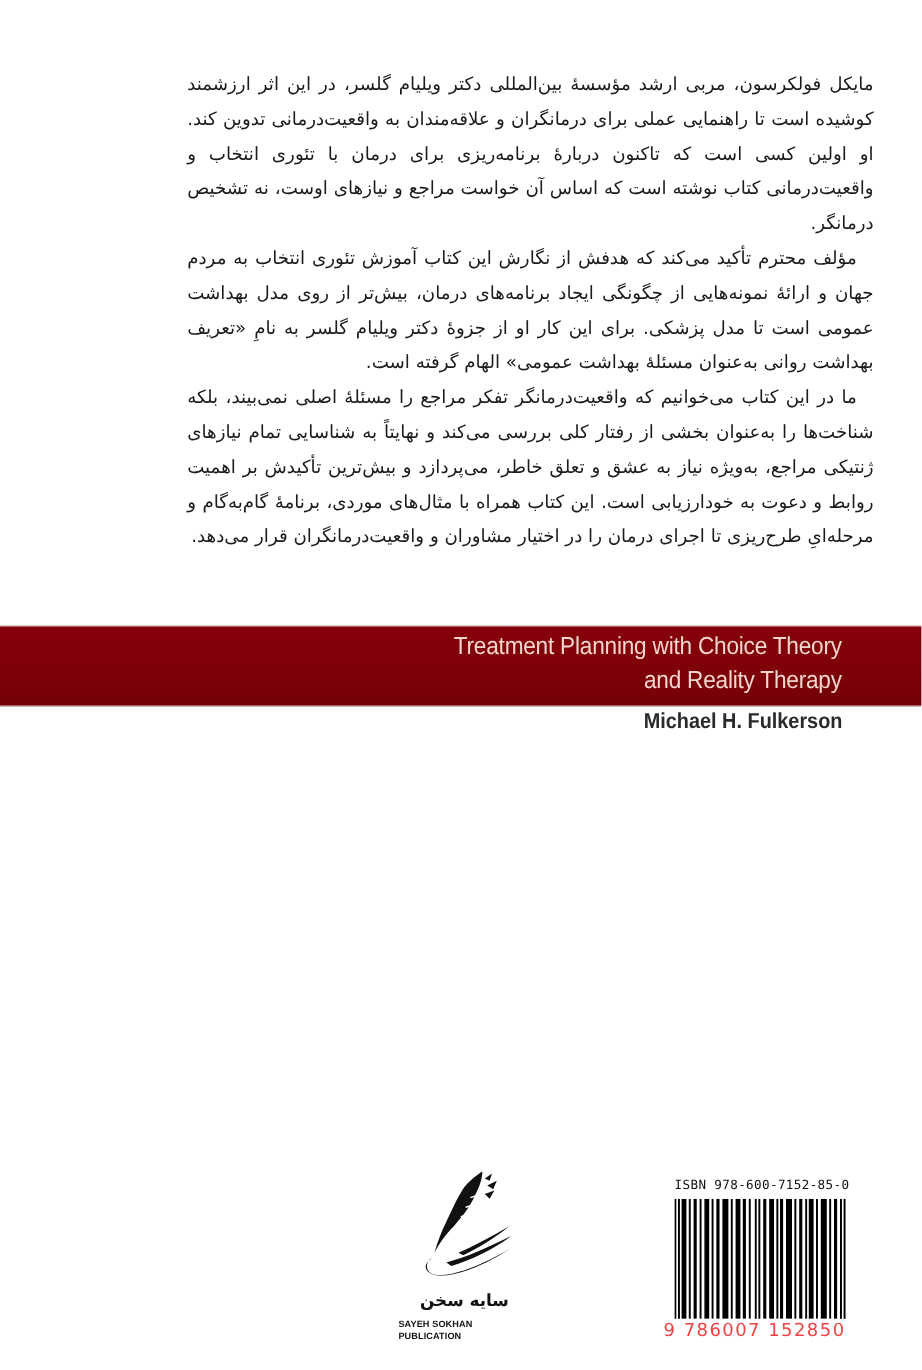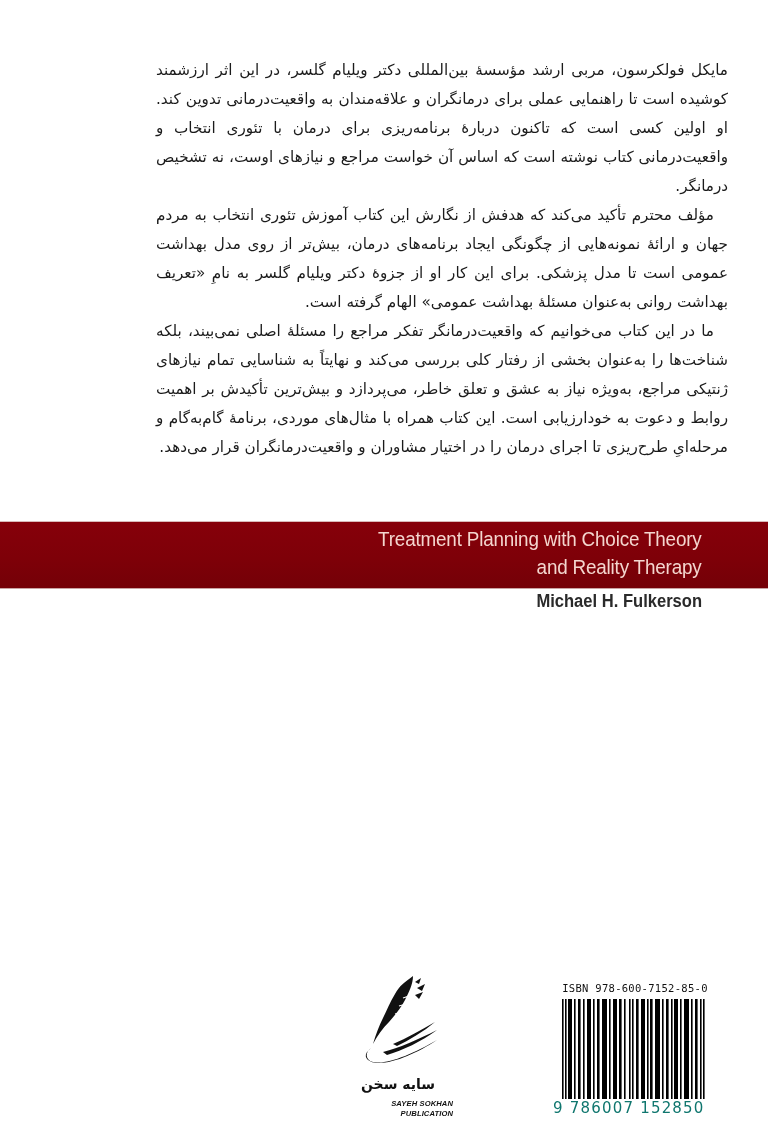--- a/index.html
+++ b/index.html
@@ -64,21 +64,21 @@
       top: 591px;
       font-family: "Liberation Sans", sans-serif;
       font-weight: bold;
       font-size: 18px;
       color: #2a2a2a;
       transform: scaleX(0.92);
       transform-origin: right center;
     }
     .logo {
       position: absolute;
-      left: 343px;
+      left: 332px;
       top: 968px;
       width: 110px;
       height: 160px;
     }
     .logo-fa {
       position: absolute;
       left: 0;
       top: 108px;
       width: 110px;
       text-align: center;
@@ -86,28 +86,27 @@
       font-family: "DejaVu Sans", sans-serif;
       font-size: 14px;
       font-weight: bold;
       color: #111;
     }
     .logo-en {
       position: absolute;
       left: 0;
       top: 131px;
       width: 110px;
-      text-align: right;
+      text-align: left;
       font-family: "Liberation Sans", sans-serif;
       font-weight: bold;
       font-size: 7.6px;
       line-height: 10px;
       color: #111;
       letter-spacing: 0.1px;
-      font-style: italic;
     }
     .barcode-wrap {
       position: absolute;
       left: 552px;
       top: 982px;
       width: 160px;
       height: 140px;
     }
     .isbn-text {
       position: absolute;
@@ -128,21 +127,21 @@
       height: 110px;
     }
     .barcode-digits {
       position: absolute;
       left: 0;
       top: 117px;
       width: 160px;
       font-family: "DejaVu Sans", sans-serif;
       font-size: 15px;
       letter-spacing: 1.2px;
-      color: #0f766e;
+      color: #ef4444;
       background: transparent;
     }
     .barcode-digits span {
       background: #fff;
       padding: 0 1px;
     }
   </style>
 </head>
 <body>
 

